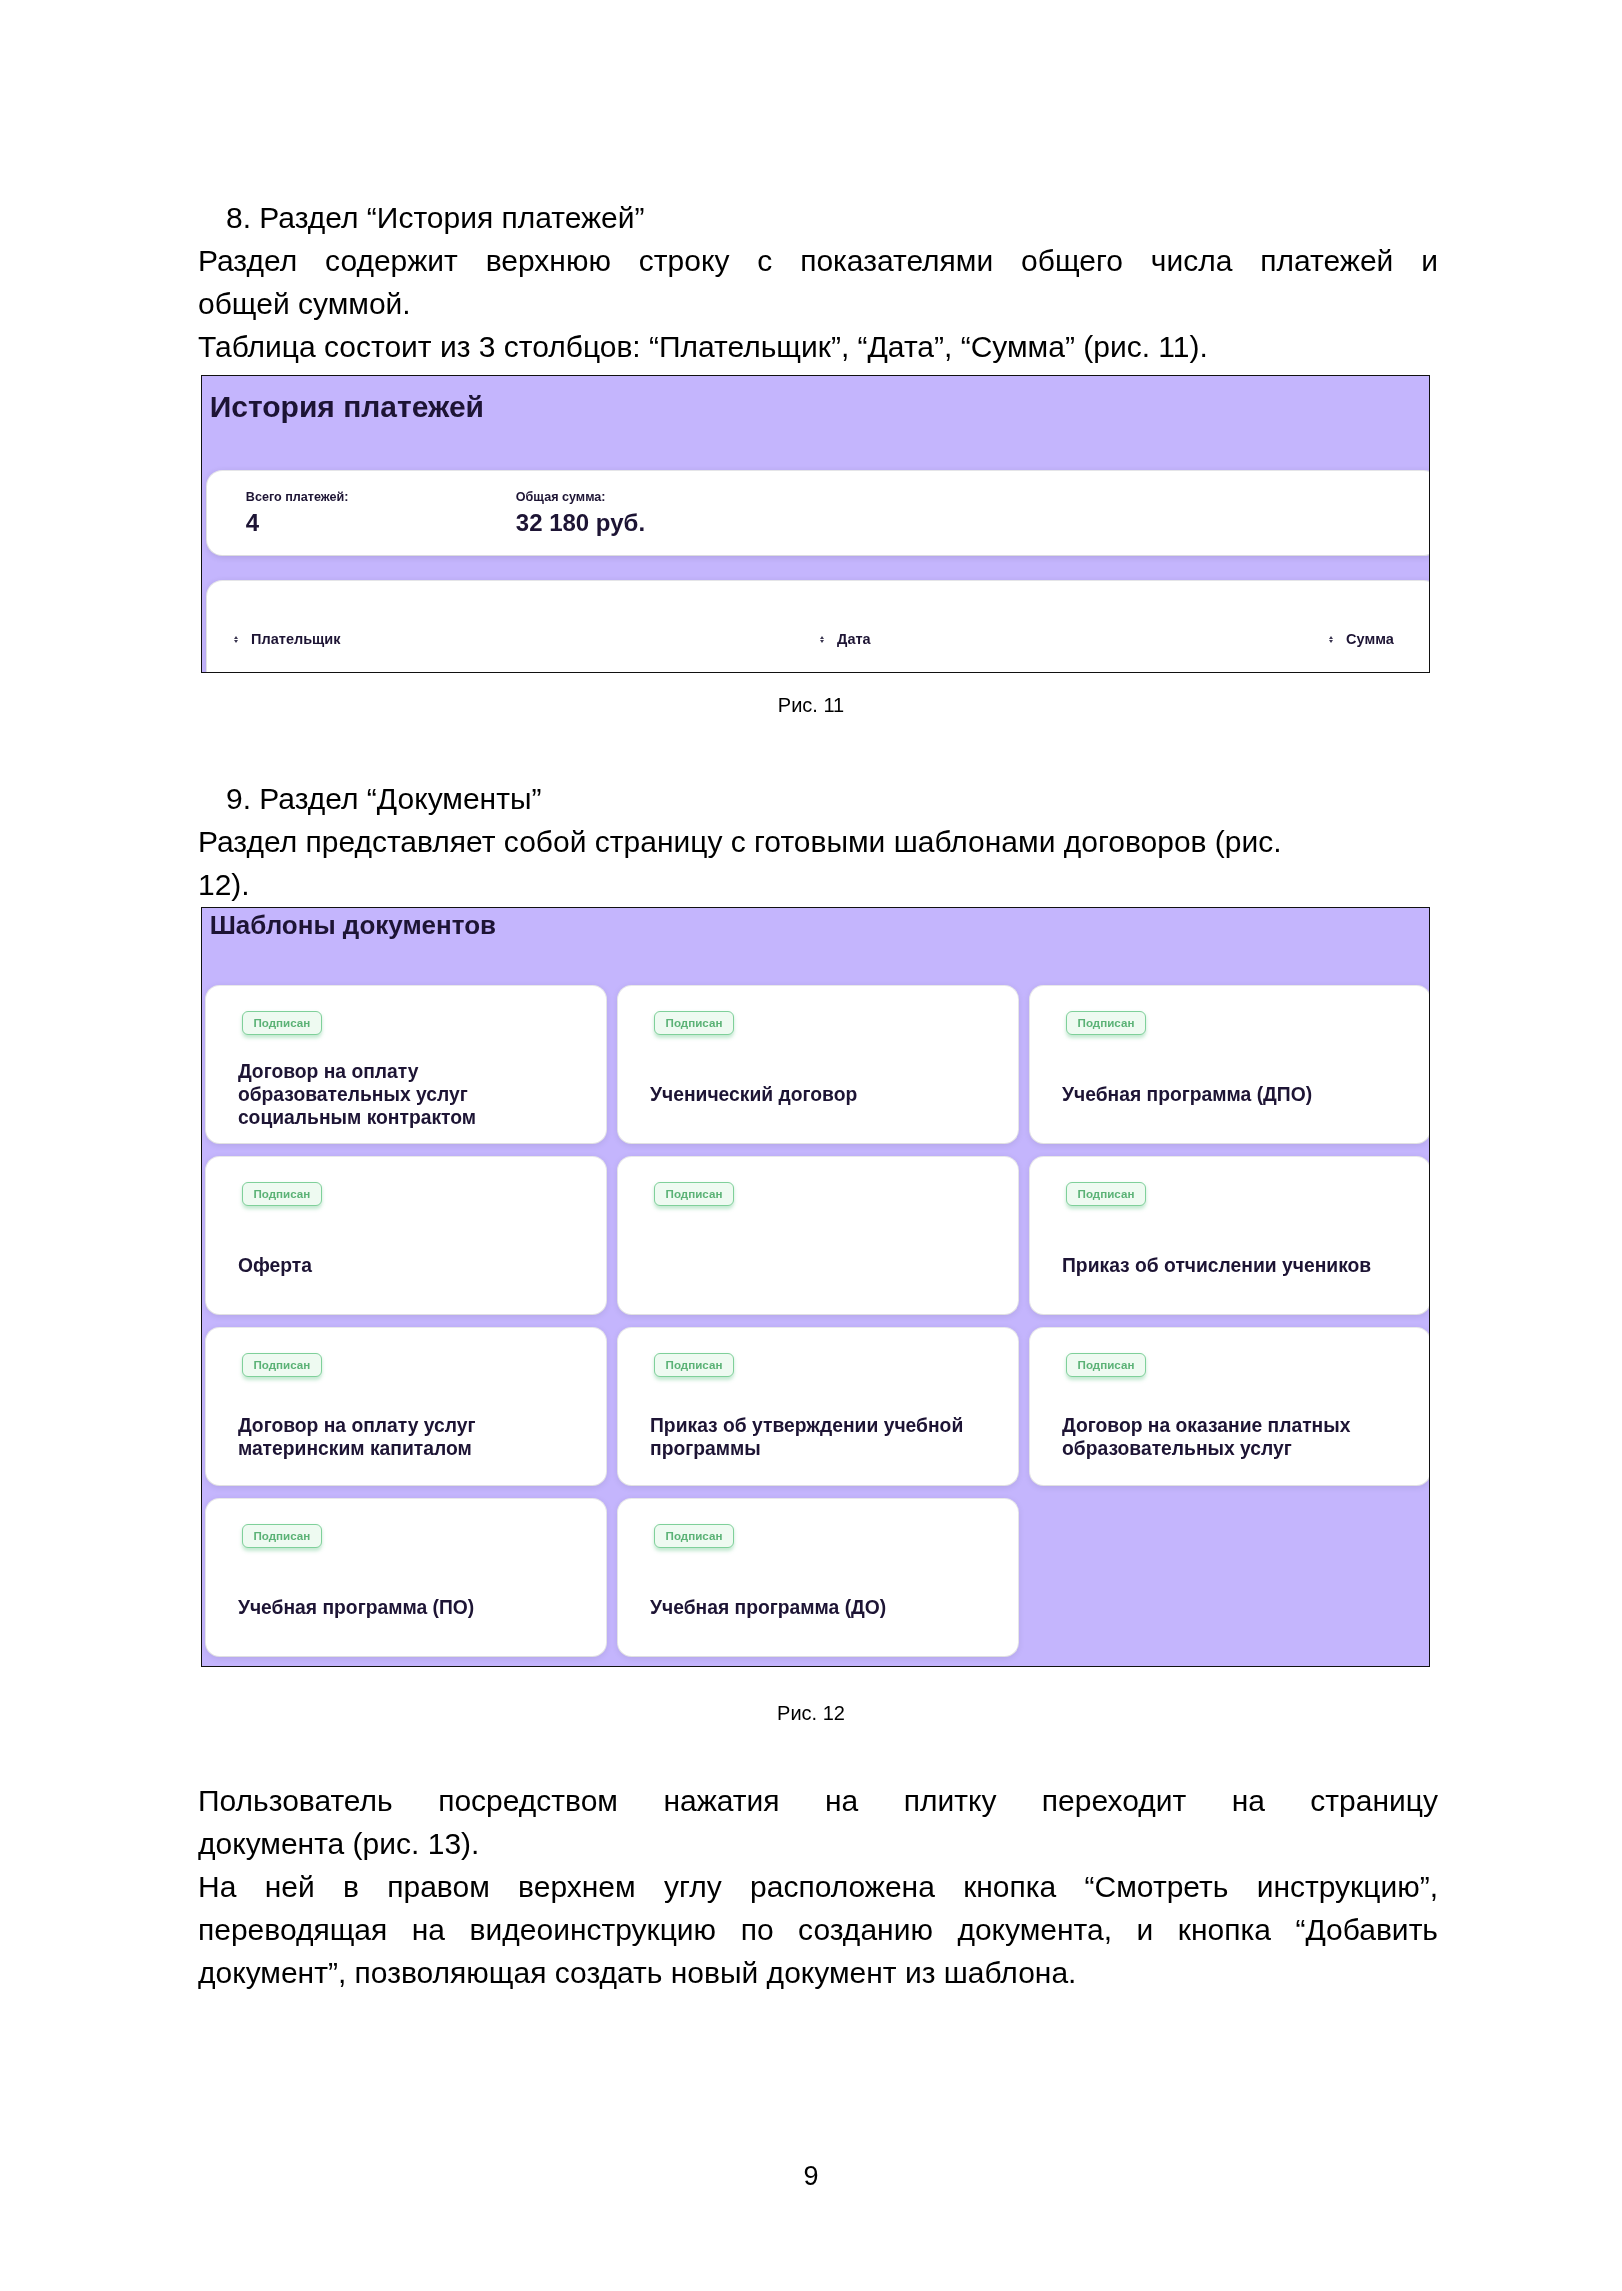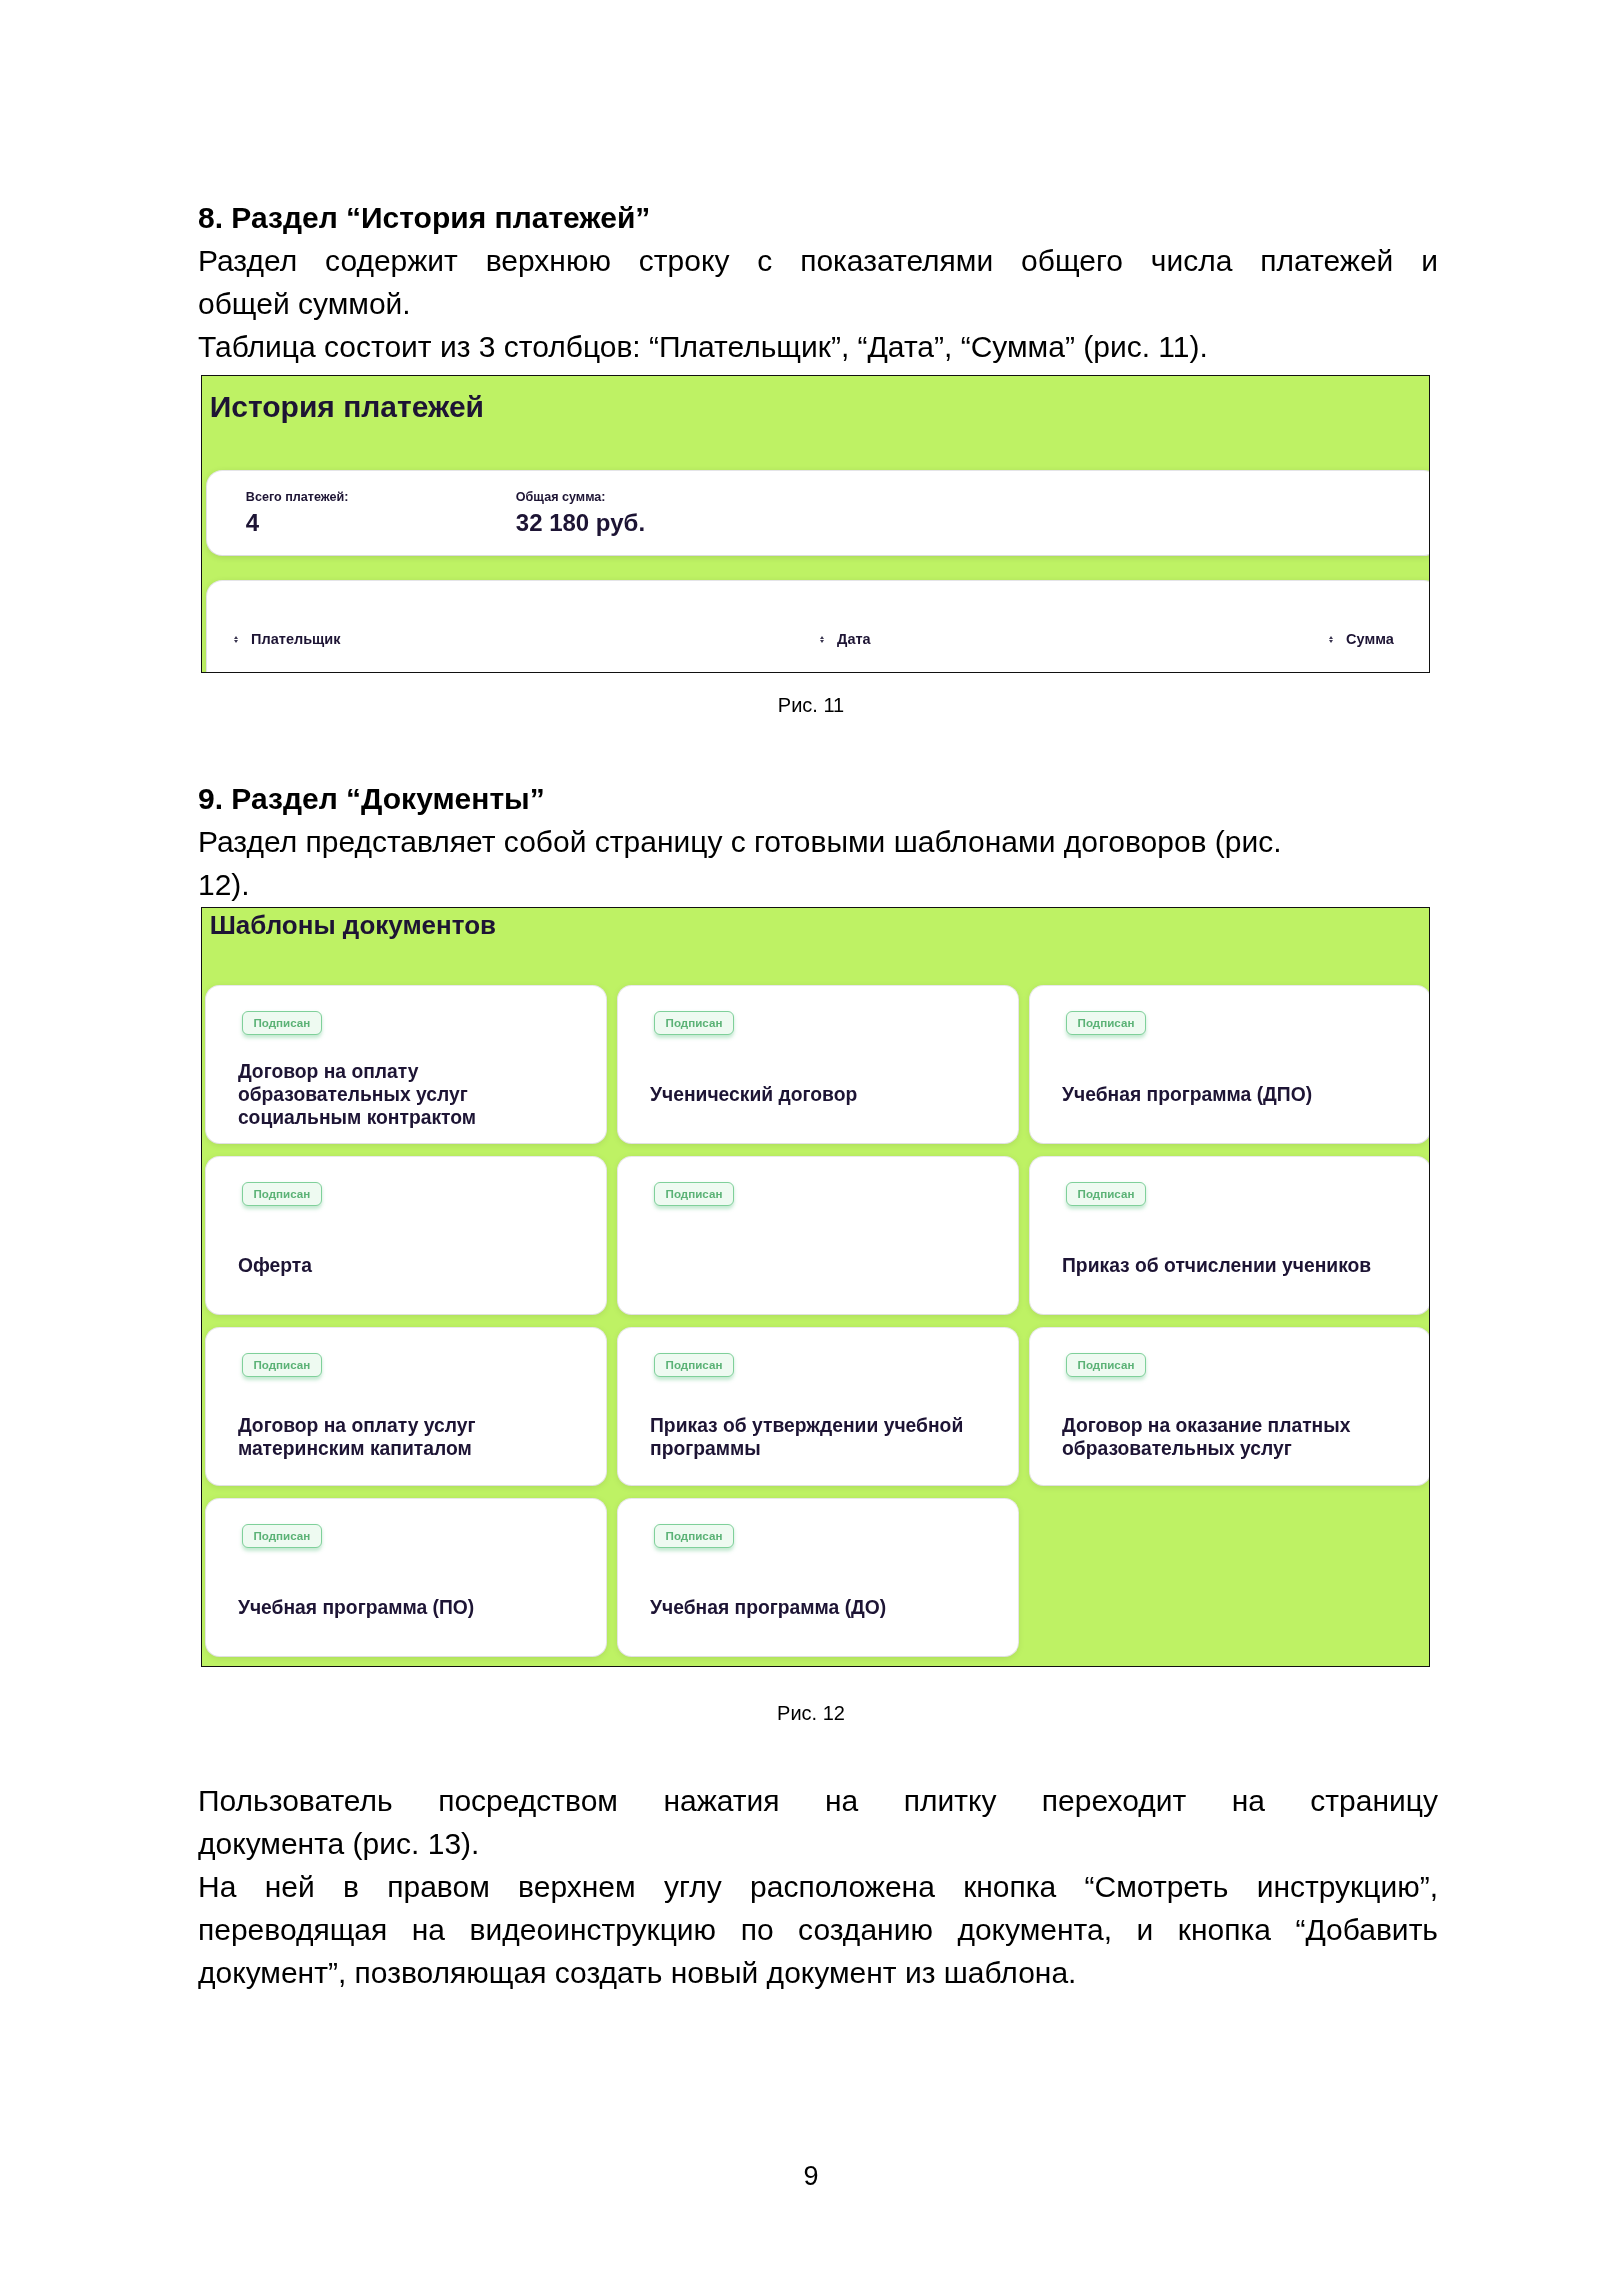--- a/index.html
+++ b/index.html
@@ -1,26 +1,26 @@
 <!DOCTYPE html>
 <html><head>
 <meta charset="utf-8">
 <style>
   html, body { margin: 0; padding: 0; background: #ffffff; }
   body { width: 1622px; height: 2291px; position: relative; overflow: hidden;
          font-family: "Liberation Sans", sans-serif; color: #000; }
   .p { position: absolute; left: 198px; width: 1240px; font-size: 30px; line-height: 43px; }
-  .heading { font-weight: bold; }
+  .heading { font-weight: normal; margin-left: 28px; }
   .line { display: block; white-space: nowrap; }
   .jline { display: block; text-align: justify; text-align-last: justify; }
   .caption { position: absolute; left: 0; width: 1622px; text-align: center; font-size: 20px; line-height: 39px; }
   .pagenum { position: absolute; left: 0; width: 1622px; text-align: center; font-size: 27px; top: 2161px; }
 
   
-  .figure { position: absolute; left: 201px; width: 1229px; border: 1.9px solid #111; background: #bef264; overflow: hidden; box-sizing: border-box; text-decoration: underline; }
+  .figure { position: absolute; left: 201px; width: 1229px; border: 1.9px solid #111; background: #c4b5fd; overflow: hidden; box-sizing: border-box; text-decoration: underline; }
   .fig-title { position: absolute; left: 7.7px; font-weight: bold; color: #1d1434; font-size: 30px; }
 
   
   #fig11 { top: 375px; height: 298px; }
   #fig11 .fig-title { top: 13.5px; }
   .stats-card { position: absolute; left: 4.8px; right: -9.7px; top: 95px; height: 84px; background: #fff;
                 border-radius: 15.4px; box-shadow: 0 1.9px 7.7px rgba(0,0,0,0.12), 0 0 0 1px #efeff2; }
   .stat { position: absolute; top: 19.3px; }
   .stat-label { font-size: 12.6px; font-weight: bold; color: #1d1434; display: block; }
   .stat-value { font-size: 24px; font-weight: bold; color: #1d1434; display: block; margin-top: 4.8px; }

